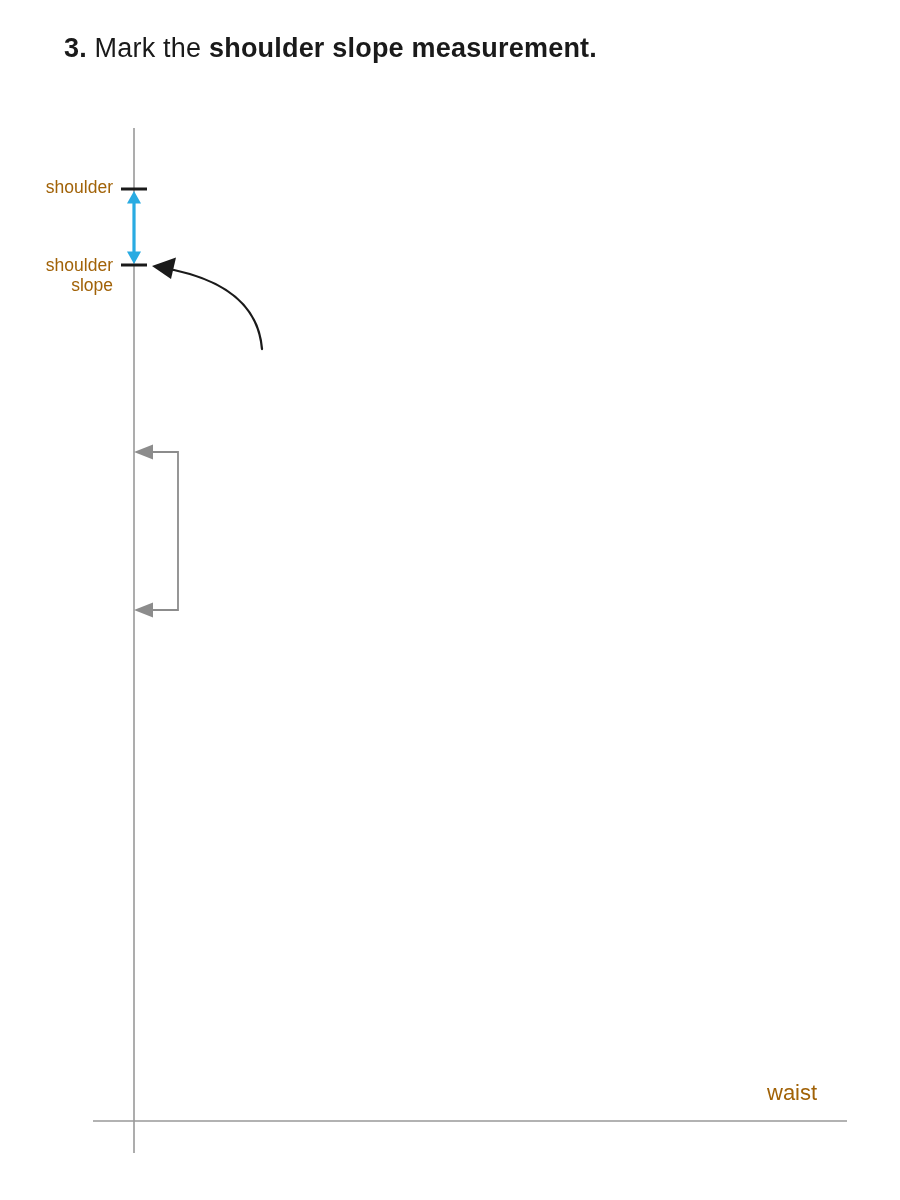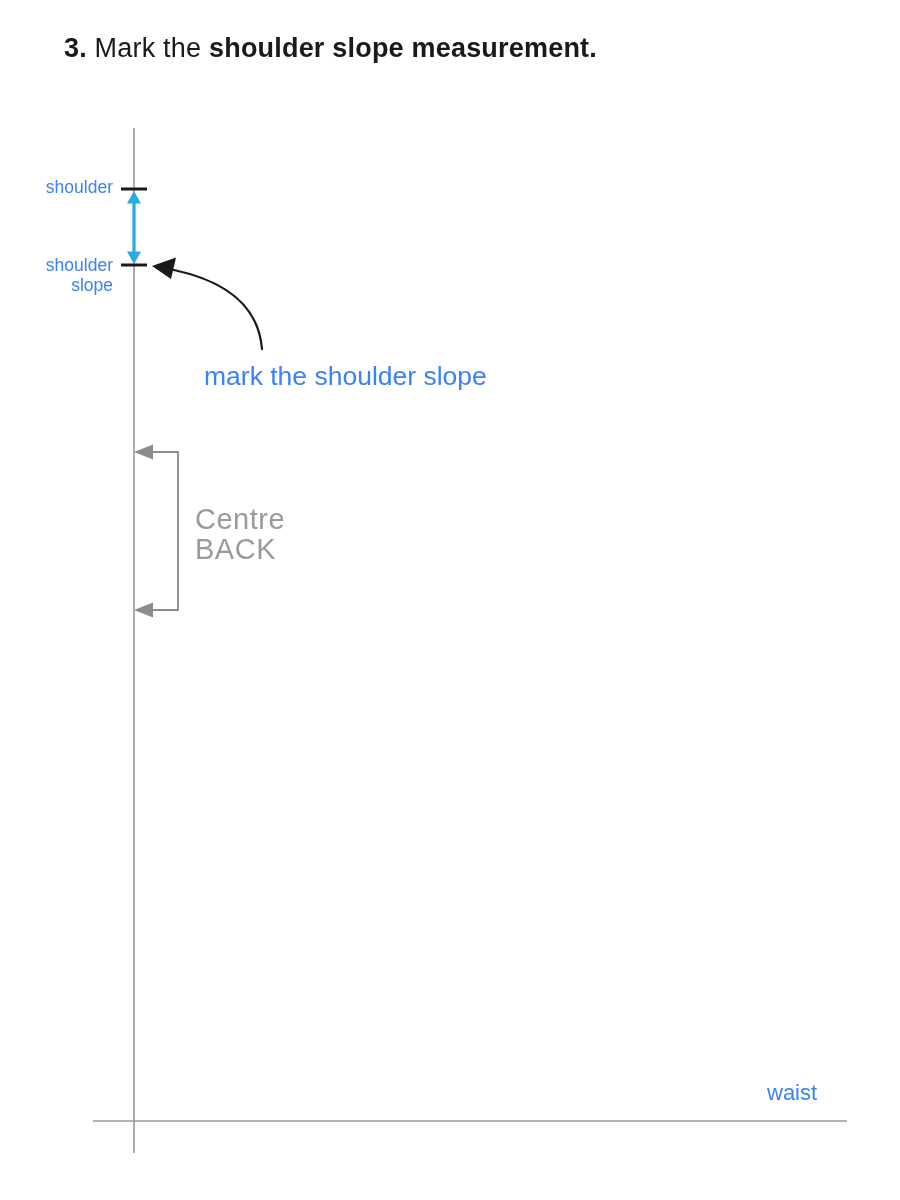--- a/index.html
+++ b/index.html
@@ -19,21 +19,21 @@
     top: 33px;
     font-size: 27px;
     color: #1a1a1a;
     white-space: nowrap;
     letter-spacing: 0.2px;
   }
   .page-title .bold { font-weight: bold; }
 
   .lbl {
     position: absolute;
-    color: #3b82f6;
+    color: #a16207;
     white-space: pre-line;
   }
   .lbl-shoulder {
     left: 23px; top: 177px; width: 90px;
     text-align: right;
     font-size: 17.5px;
   }
   .lbl-shoulder-slope {
     left: 23px; top: 255px; width: 90px;
     text-align: right;
@@ -87,20 +87,17 @@
 
   <div class="page-title">
     <span class="bold">3.</span><span> Mark the </span><span class="bold">shoulder slope measurement.</span>
   </div>
 
   <div class="lbl lbl-shoulder">shoulder</div>
 
   <div class="lbl lbl-shoulder-slope">shoulder
 slope</div>
 
-  <div class="lbl lbl-annotation">mark the shoulder slope</div>
 
-  <div class="lbl lbl-centre-back">Centre
-BACK</div>
 
   <div class="lbl lbl-waist">waist</div>
 
 </div>
 
 </body></html>

